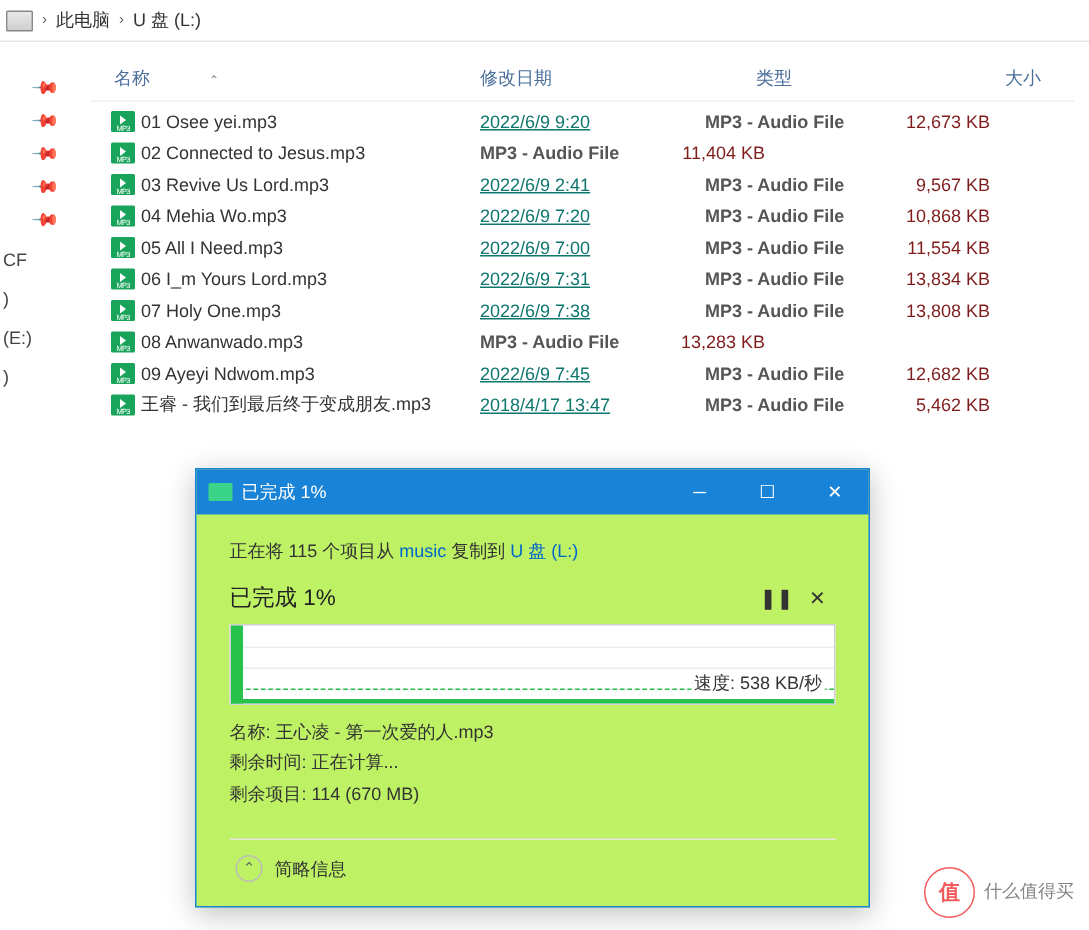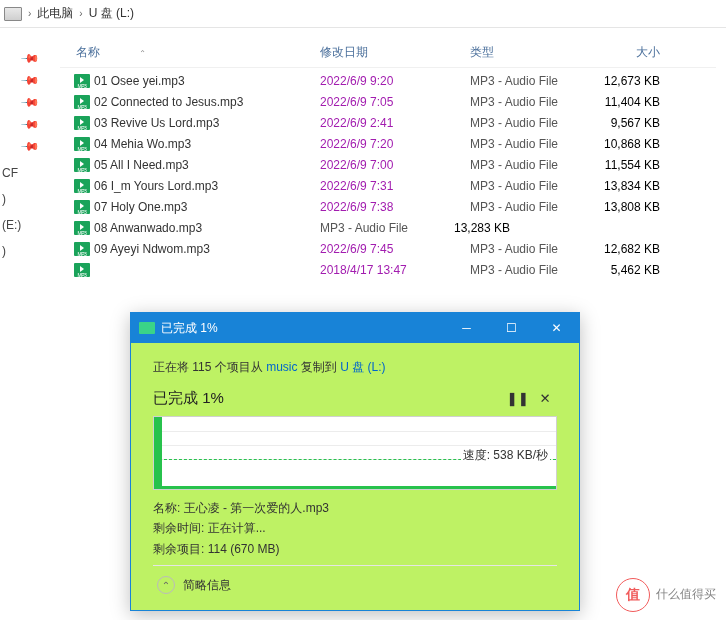--- a/index.html
+++ b/index.html
@@ -52,21 +52,21 @@
   }
   .columns {
     display: flex;
     color: #4a6f9b;
     font-size: 12px;
     padding: 6px 0;
     border-bottom: 1px solid #f0f0f0;
   }
   .col-name   { width: 260px; padding-left: 16px;}
   .col-date   { width: 150px; }
-  .col-type   { width: 120px; }
+  .col-type   { width: 120px; margin-left: 34px; }
   .col-size   { width: 80px; text-align: right; padding-right: 10px;}
   .col-caret  { font-size: 8px; color: #888; margin-left: 36px;}
   .rows { margin-top: 2px; }
   .row {
     display: flex;
     align-items: center;
     height: 21px;
     font-size: 12px;
     color: #333;
   }
@@ -93,23 +93,23 @@
     content: "MP3";
     position: absolute;
     bottom: -1px; left: 0; right: 0;
     font-size: 5px;
     color: #fff;
     text-align: center;
     line-height: 5px;
     letter-spacing: -0.5px;
   }
   .r-name { width: 260px; display: flex; align-items: center; padding-left: 14px;}
-  .r-date { width: 150px; color: #a21caf;}
-  .r-type { width: 120px; color: #555;}
-  .r-size { width: 80px; text-align: right; color: #000000; padding-right: 10px;}
+  .r-date { width: 150px; color: #0f766e; text-decoration: underline;}
+  .r-type { width: 120px; color: #555; font-weight: bold;}
+  .r-size { width: 80px; text-align: right; color: #7f1d1d; padding-right: 10px;}
   
   .dialog {
     position: absolute;
     left: 130px; top: 312px;
     width: 450px;
     background: #bef264;
     border: 1px solid #1883d7;
     box-shadow: 0 4px 18px rgba(0,0,0,.25);
   }
   .dlg-title {
@@ -141,21 +141,21 @@
   .dlg-line2 { font-size: 15px; color: #222; }
   .ctrl-btn {
     width: 24px; height: 24px;
     border: 1px solid transparent;
     background: none;
     display: inline-flex; align-items: center; justify-content: center;
     cursor: pointer;
     color: #333;
   }
   .progress-wrap {
-    height: 74px;
+    height: 54px;
     border: 1px solid #d0d0d0;
     position: relative;
     background: #fff;
     margin-bottom: 8px;
   }
   .progress-history {
     position: absolute; left: 0; top: 0; bottom: 0;
     width: 8px;
     background: #27c24c;
   }
@@ -173,21 +173,21 @@
     position: absolute; right: 6px; top: 30px;
     font-size: 12px; color: #333;
     background: #fff;
     padding: 0 2px;
   }
   .speed-line {
     position: absolute; left: 0; right: 0;
     top: 42px;
     border-top: 1px dashed #27c24c;
   }
-  .dlg-detail { font-size: 12px; color: #333; line-height: 1.7; margin-bottom: 6px;}
+  .dlg-detail { font-size: 12px; color: #333; line-height: 1.7; margin-bottom: 20px;}
   .dlg-footer {
     border-top: 1px solid #e5e5e5;
     padding: 10px 4px 6px;
     display: flex;
     align-items: center;
     gap: 8px;
     cursor: pointer;
   }
   .chev-up {
     width: 18px; height: 18px;
@@ -256,21 +256,20 @@
         </div>
         <div class="r-date">2022/6/9 9:20</div>
         <div class="r-type">MP3 - Audio File</div>
         <div class="r-size">12,673 KB</div>
       </div>
       <div class="row">
         <div class="r-name">
           <span class="mp3-icon"></span>
           <span>02 Connected to Jesus.mp3</span>
         </div>
-        <div class="r-date">2022/6/9 7:05</div>
         <div class="r-type">MP3 - Audio File</div>
         <div class="r-size">11,404 KB</div>
       </div>
       <div class="row">
         <div class="r-name">
           <span class="mp3-icon"></span>
           <span>03 Revive Us Lord.mp3</span>
         </div>
         <div class="r-date">2022/6/9 2:41</div>
         <div class="r-type">MP3 - Audio File</div>
@@ -325,20 +324,21 @@
           <span class="mp3-icon"></span>
           <span>09 Ayeyi Ndwom.mp3</span>
         </div>
         <div class="r-date">2022/6/9 7:45</div>
         <div class="r-type">MP3 - Audio File</div>
         <div class="r-size">12,682 KB</div>
       </div>
       <div class="row">
         <div class="r-name">
           <span class="mp3-icon"></span>
+          <span>王睿 - 我们到最后终于变成朋友.mp3</span>
         </div>
         <div class="r-date">2018/4/17 13:47</div>
         <div class="r-type">MP3 - Audio File</div>
         <div class="r-size">5,462 KB</div>
       </div>
     </div>
 </div>
 
 <div class="dialog">
   <div class="dlg-title">

